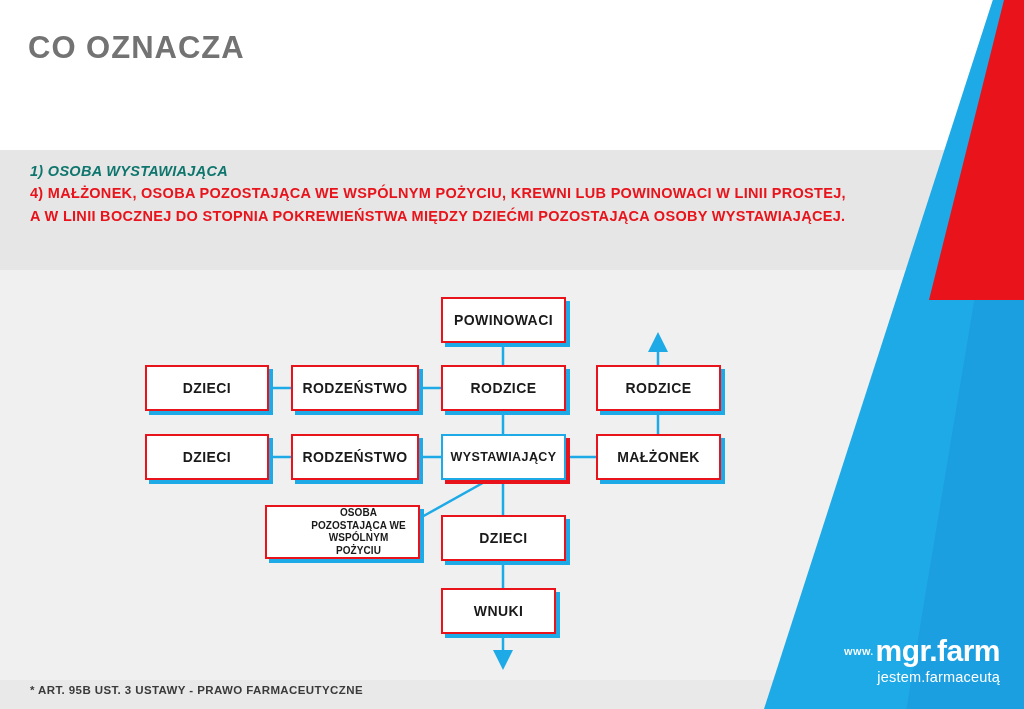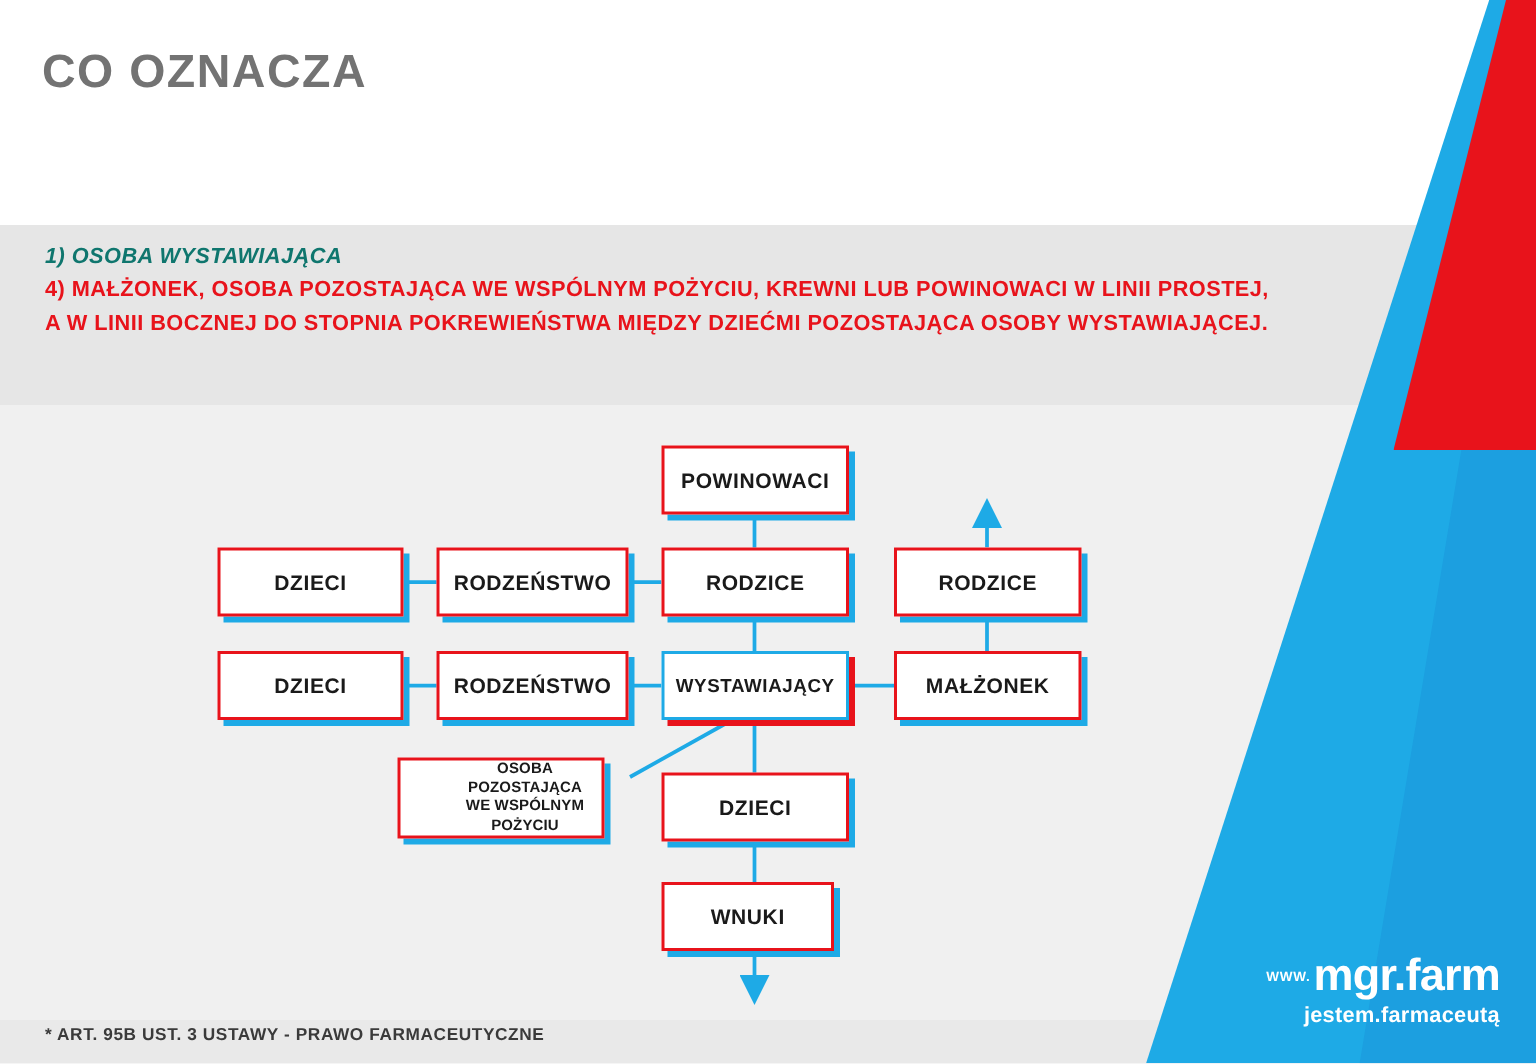--- a/index.html
+++ b/index.html
@@ -44,21 +44,21 @@
   .l-red{color:#e8131b;}
 
   .footnote{position:absolute;left:30px;top:684px;color:#3a3a3a;font-size:11.5px;font-weight:bold;
     letter-spacing:0.4px;}
 
   
   .logo{position:absolute;right:24px;bottom:24px;text-align:right;color:#ffffff;}
   .logo-main{font-size:30px;font-weight:bold;letter-spacing:-0.5px;line-height:1;}
   .logo-www{font-size:9px;font-weight:bold;letter-spacing:0.5px;display:inline-block;
     transform:translateY(-6px);margin-right:2px;}
-  .logo-sub{font-size:14.5px;font-weight:bold;margin-top:3px;letter-spacing:0.2px;text-align:right;}
+  .logo-sub{font-size:14.5px;font-weight:normal;margin-top:3px;letter-spacing:0.2px;text-align:right;}
 
   
   #diagram{position:absolute;left:0;top:270px;width:1024px;height:410px;}
   svg.lines{position:absolute;left:0;top:0;width:1024px;height:410px;}
 
   .node{position:absolute;background:#ffffff;border:2.5px solid #e8131b;
     box-shadow:4px 4px 0 0 #1eaae6;
     display:flex;align-items:center;justify-content:center;text-align:center;
     font-weight:bold;color:#1a1a1a;box-sizing:border-box;}
   .node.blue{border-color:#1eaae6;box-shadow:4px 4px 0 0 #e8131b;}
@@ -132,21 +132,21 @@
       </div>
       <div class="node" style="left: 291px; top: 164px; width: 128px; height: 46px;">
         <span class="node-label">RODZEŃSTWO</span>
       </div>
       <div class="node" style="left: 145px; top: 164px; width: 124px; height: 46px;">
         <span class="node-label">DZIECI</span>
       </div>
       <div class="node" style="left: 596px; top: 164px; width: 125px; height: 46px;">
         <span class="node-label">MAŁŻONEK</span>
       </div>
-      <div class="node small" style="left: 265px; top: 235px; width: 138px; height: 54px; padding-left: 32px;">
+      <div class="node small" style="left: 265px; top: 235px; width: 155px; height: 54px; padding-left: 32px;">
         <span class="node-label">OSOBA POZOSTAJĄCA WE WSPÓLNYM POŻYCIU</span>
       </div>
       <div class="node" style="left: 441px; top: 245px; width: 125px; height: 46px;">
         <span class="node-label">DZIECI</span>
       </div>
       <div class="node" style="left: 441px; top: 318px; width: 115px; height: 46px;">
         <span class="node-label">WNUKI</span>
       </div>
     </div>
 

